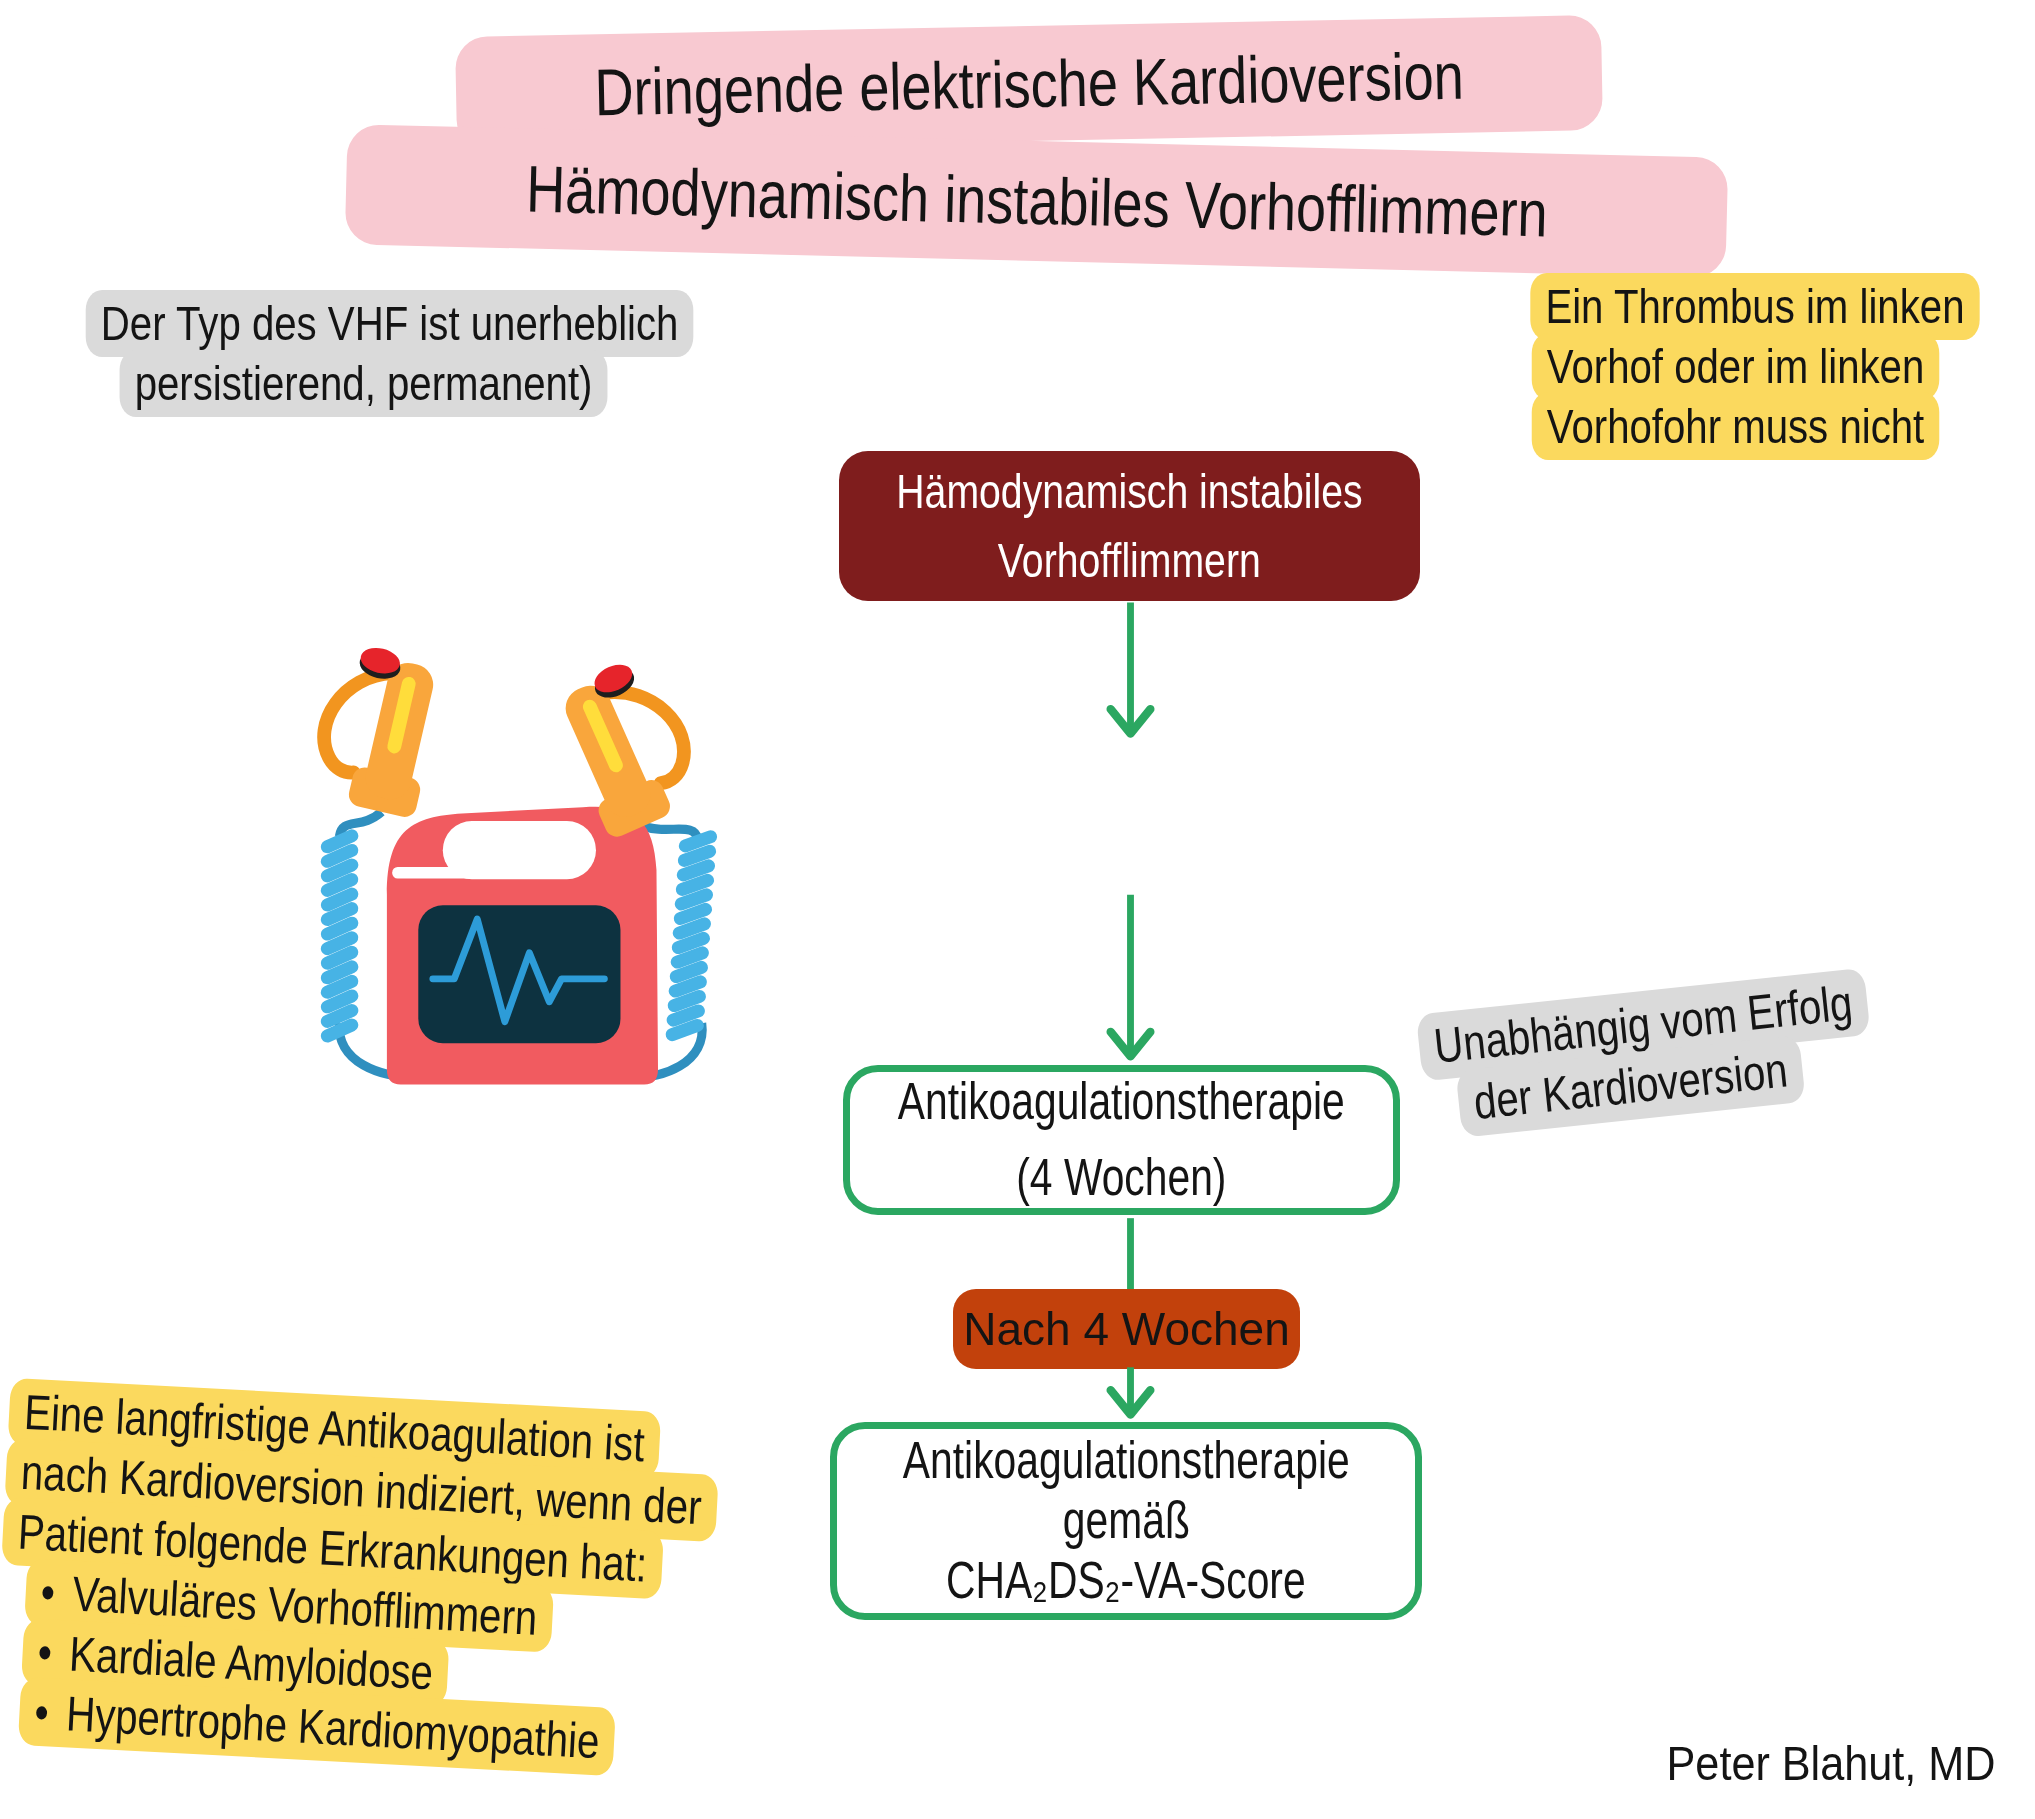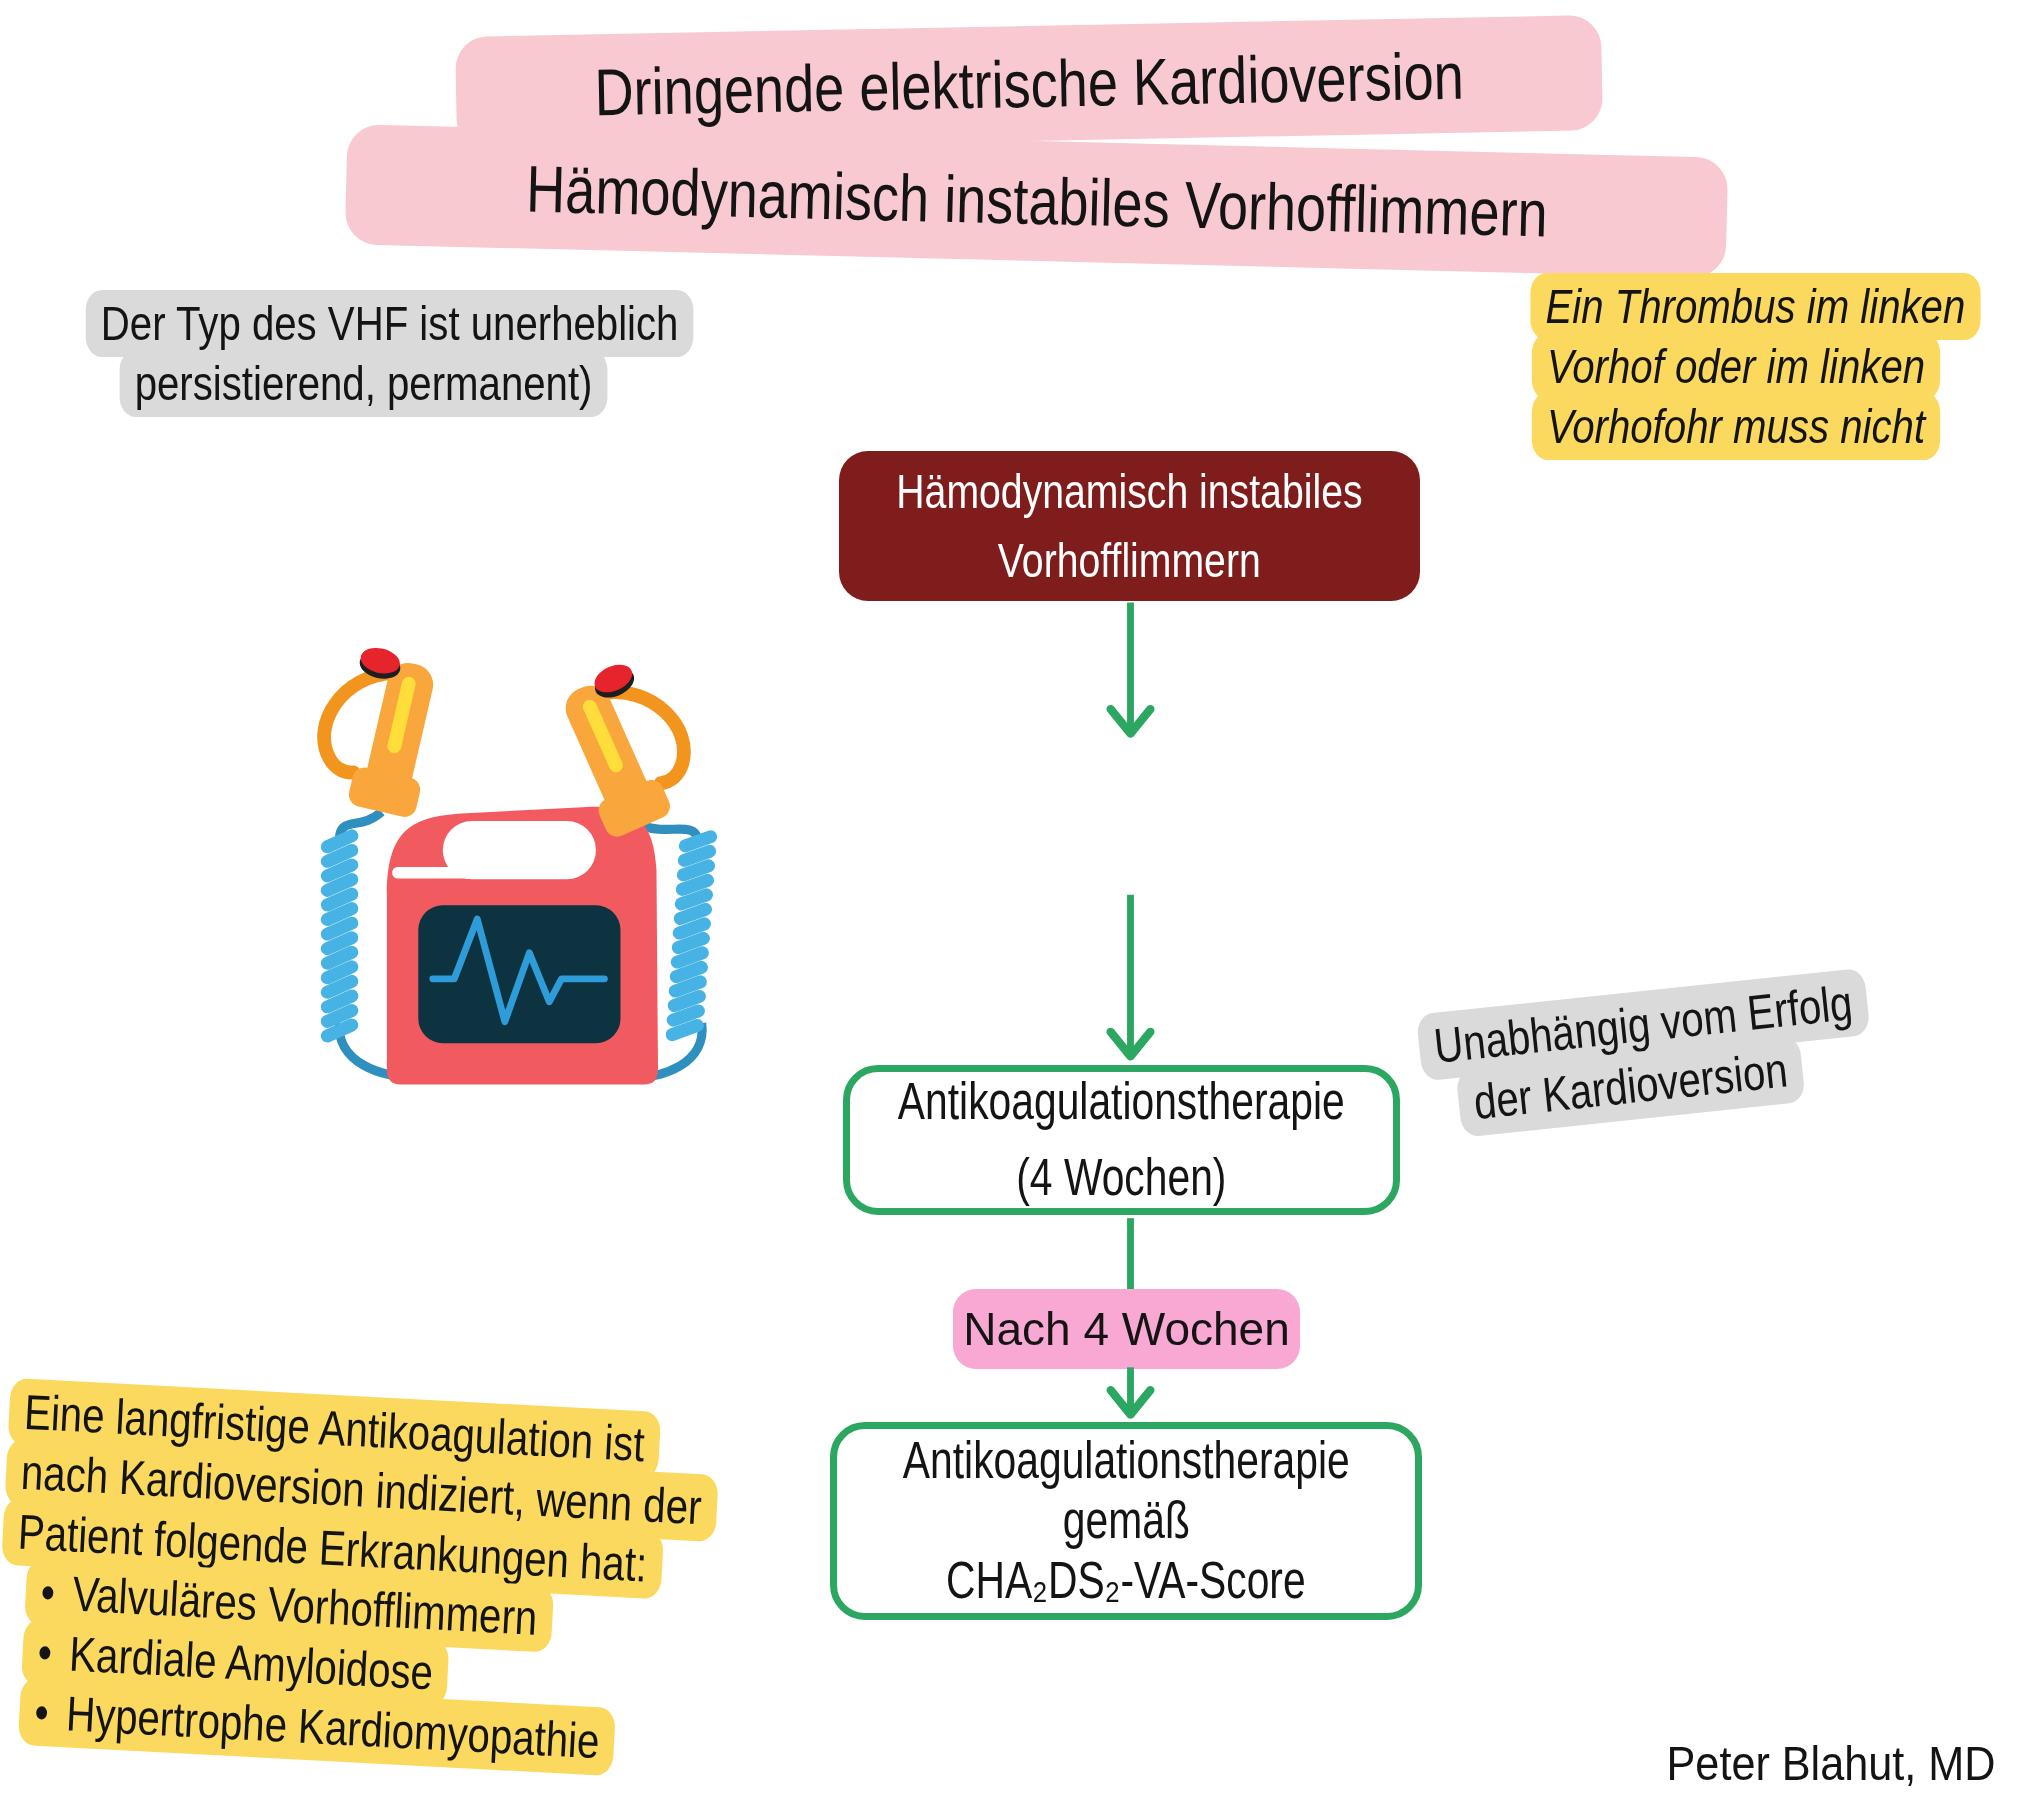--- a/index.html
+++ b/index.html
@@ -25,39 +25,39 @@
   .note.left-align .row { text-align:left; }
   .pill { display:inline-block; white-space:nowrap; padding:9.2px 18.4px; border-radius:20px;
           line-height:1.0; transform:scaleX(var(--sx,0.82)); transform-origin:center; }
   .left-align .pill { transform-origin:left center; }
   .pill.gray { background:#DADADA; }
   .pill.yellow { background:#FBD95E; }
   .bullet-row { margin-left:26px; }
   .bullet-row .pill::before { content:"•"; margin-right:21.5px; }
 
   #note-vhf-type   { left:19px;  top:290px;  width:690px; }
-  #note-thrombus   { left:1481px; top:273px; width:509px;font-style:italic; }
+  #note-thrombus   { left:1481px; top:273px; width:509px; }
   #note-independent{ left:1372px; top:993px; width:510px; transform:rotate(-6deg); }
   #note-longterm   { left:10.7px; top:1378px; width:881px; transform:rotate(3deg); transform-origin:0 0; }
 
   
   .flow-box { position:absolute; display:flex; flex-direction:column; align-items:center;
               justify-content:center; text-align:center; border-radius:35px; font-size:51px; }
   .flow-box .line { line-height:1.5; --sx:0.80; }
   .white-box { background:#ffffff; border:7px solid #2BA761; }
   #flow-start { left:839px; top:451px; width:581px; height:150px; background:#7f1d1d;
                 color:#ffffff; font-size:49px; border-radius:29px; }
   #flow-start .line { line-height:1.4; }
   #flow-box-1 { left:831px; top:740px; width:607px; height:150px; }
   #flow-box-2 { left:843px; top:1065px; width:557px; height:150px; }
   #flow-box-3 { left:830px; top:1422px; width:592px; height:198px; }
   #flow-box-3 .line { line-height:1.18; }
 
   #label-after-4-weeks { left:953px; top:1289px; width:347px; height:80px; position:absolute;
-        background:#f9a8d4; border-radius:23px; display:flex; align-items:center;
+        background:#c2410c; border-radius:23px; display:flex; align-items:center;
         justify-content:center; font-size:46px; }
 
   .arrow { position:absolute; }
 
   #author { position:absolute; right:40px; top:1736px; width:536px; text-align:right; font-size:48px; }
 
   svg { display:block; }
 </style>
 </head>
 <body>

